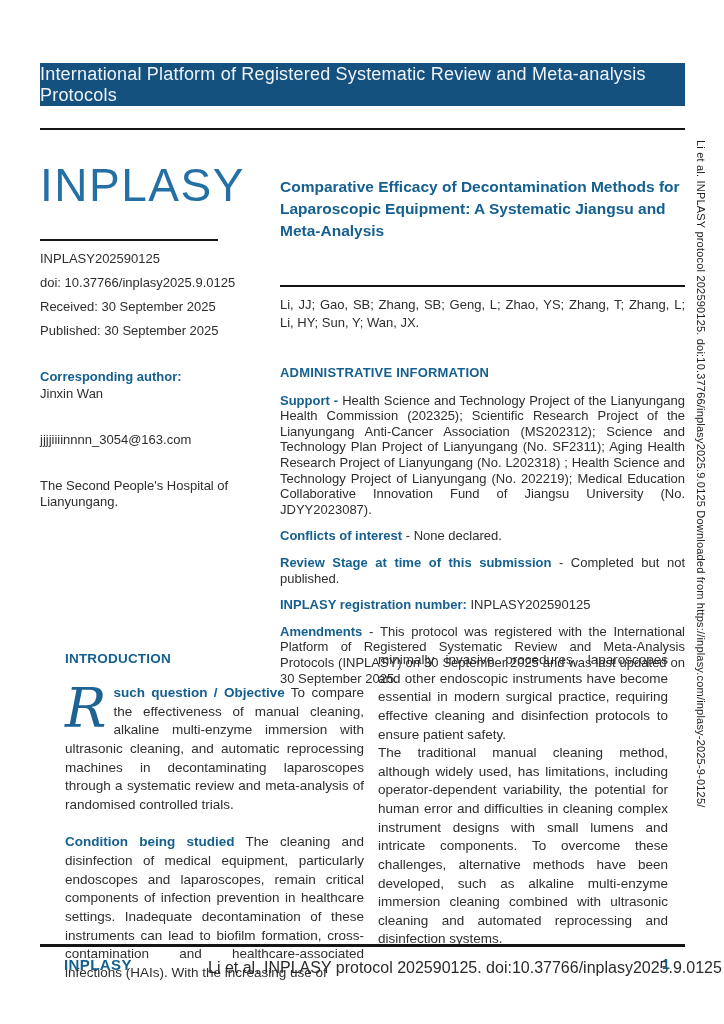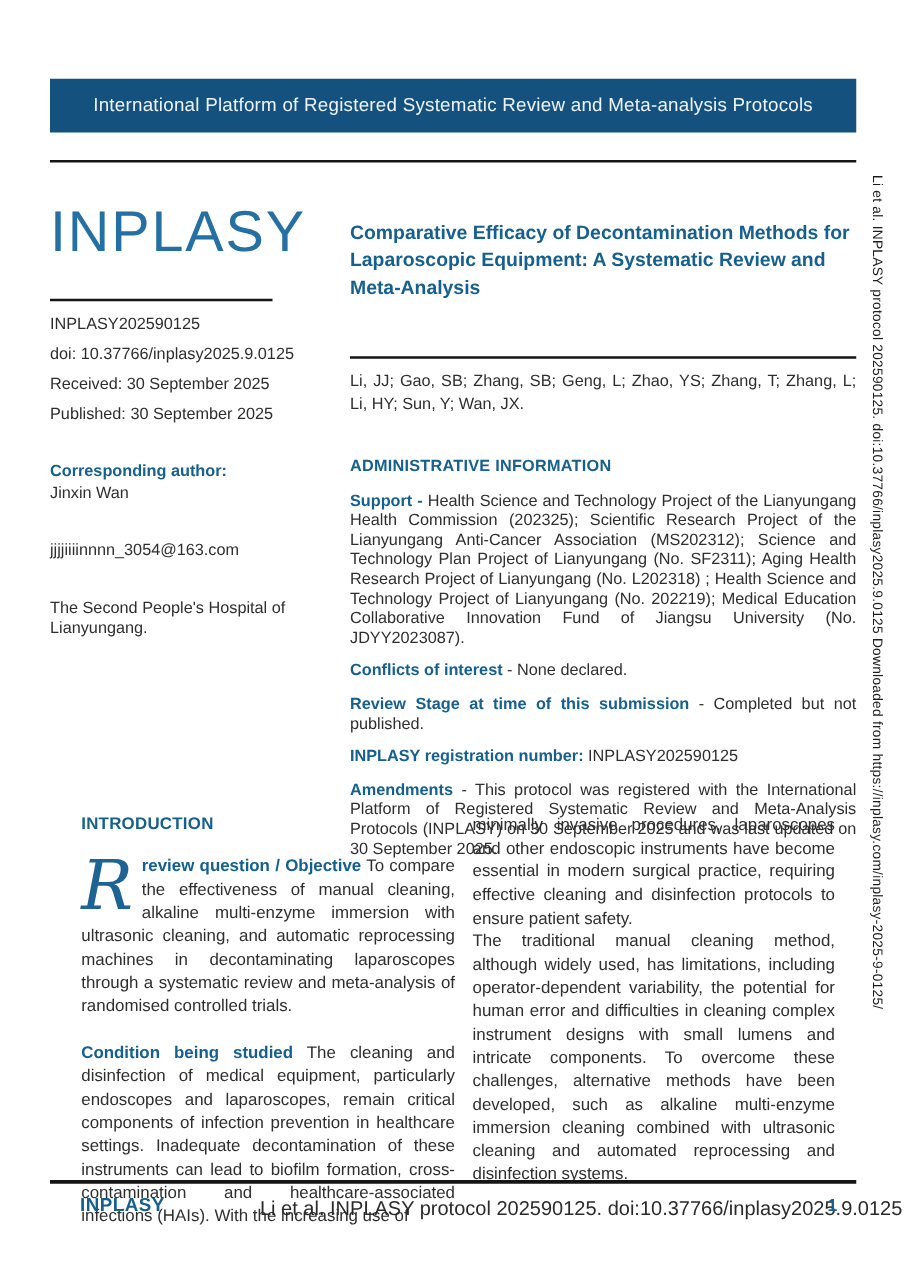--- a/index.html
+++ b/index.html
@@ -10,21 +10,21 @@
     --body-text:#2e2e2e;
   }
   html,body{margin:0;padding:0;background:#ffffff;}
   .page{
     position:relative;width:724px;height:1024px;background:#ffffff;
     overflow:hidden;font-family:"Liberation Sans",sans-serif;color:var(--body-text);
   }
   .banner{
     position:absolute;left:40px;top:63px;width:645px;height:43px;
     background:var(--banner-bg);display:flex;align-items:center;justify-content:center;
-    color:#eef3f8;font-size:15px;letter-spacing:.2px;
+    color:#eef3f8;font-size:18px;letter-spacing:.2px;
   }
   .rule{position:absolute;background:var(--rule);}
   .rule-top{left:40px;top:128px;width:645px;height:2px;}
   .logo-rule{left:40px;top:239px;width:178px;height:2px;}
   .authors-rule{left:280px;top:285px;width:405px;height:2px;}
   .footer-rule{left:40px;top:944px;width:645px;height:2.5px;}
   .logo{
     position:absolute;left:40px;top:158px;font-size:46px;color:var(--logo-blue);
     letter-spacing:1.5px;font-weight:400;
   }
@@ -93,39 +93,39 @@
     <div class="meta-line">Published: 30 September 2025</div>
     <div class="meta-gap"></div>
     <div class="meta-label">Corresponding author:</div>
     <div class="meta-line">Jinxin Wan</div>
     <div class="meta-gap"></div>
     <div class="meta-line">jjjjiiiinnnn_3054@163.com</div>
     <div class="meta-gap"></div>
     <div>The Second People's Hospital of Lianyungang.</div>
   </div>
 
-  <h1 class="title" style="margin:0;">Comparative Efficacy of Decontamination Methods for Laparoscopic Equipment: A Systematic Review and Meta-Analysis</h1>
+  <h1 class="title" style="margin:0;">Comparative Efficacy of Decontamination Methods for Laparoscopic Equipment: A Systematic Jiangsu and Meta-Analysis</h1>
 
   <div class="rule authors-rule"></div>
 
   <div class="authors">Li, JJ; Gao, SB; Zhang, SB; Geng, L; Zhao, YS; Zhang, T; Zhang, L; Li, HY; Sun, Y; Wan, JX.</div>
 
   <div class="admin">
     <h2>ADMINISTRATIVE INFORMATION</h2>
     <p><span class="lbl">Support -</span><span> Health Science and Technology Project of the Lianyungang Health Commission (202325); Scientific Research Project of the Lianyungang Anti-Cancer Association (MS202312); Science and Technology Plan Project of Lianyungang (No. SF2311); Aging Health Research Project of Lianyungang (No. L202318) ; Health Science and Technology Project of Lianyungang (No. 202219); Medical Education Collaborative Innovation Fund of Jiangsu University (No. JDYY2023087).</span></p>
     <p><span class="lbl">Conflicts of interest</span><span> - None declared.</span></p>
     <p><span class="lbl">Review Stage at time of this submission</span><span> - Completed but not published.</span></p>
     <p><span class="lbl">INPLASY registration number:</span><span> INPLASY202590125</span></p>
     <p><span class="lbl">Amendments</span><span> - This protocol was registered with the International Platform of Registered Systematic Review and Meta-Analysis Protocols (INPLASY) on 30 September 2025 and was last updated on 30 September 2025.</span></p>
   </div>
 
   <div class="intro-heading">INTRODUCTION</div>
 
   <div class="col col-left">
-    <p><span class="dropcap">R</span><span class="lbl">review question / Objective</span><span> To compare the effectiveness of manual cleaning, alkaline multi-enzyme immersion with ultrasonic cleaning, and automatic reprocessing machines in decontaminating laparoscopes through a systematic review and meta-analysis of randomised controlled trials.</span></p>
+    <p><span class="dropcap">R</span><span class="lbl">such question / Objective</span><span> To compare the effectiveness of manual cleaning, alkaline multi-enzyme immersion with ultrasonic cleaning, and automatic reprocessing machines in decontaminating laparoscopes through a systematic review and meta-analysis of randomised controlled trials.</span></p>
     <p class="spaced"><span class="lbl">Condition being studied</span><span> The cleaning and disinfection of medical equipment, particularly endoscopes and laparoscopes, remain critical components of infection prevention in healthcare settings. Inadequate decontamination of these instruments can lead to biofilm formation, cross-contamination and healthcare-associated infections (HAIs). With the increasing use of</span></p>
   </div>
 
   <div class="col col-right">
     <p>minimally invasive procedures, laparoscopes and other endoscopic instruments have become essential in modern surgical practice, requiring effective cleaning and disinfection protocols to ensure patient safety.</p>
     <p>The traditional manual cleaning method, although widely used, has limitations, including operator-dependent variability, the potential for human error and difficulties in cleaning complex instrument designs with small lumens and intricate components. To overcome these challenges, alternative methods have been developed, such as alkaline multi-enzyme immersion cleaning combined with ultrasonic cleaning and automated reprocessing and disinfection systems.</p>
   </div>
 
   <div class="sidebar-text">Li et al. INPLASY protocol 202590125. doi:10.37766/inplasy2025.9.0125 Downloaded from https://inplasy.com/inplasy-2025-9-0125/</div>
 

